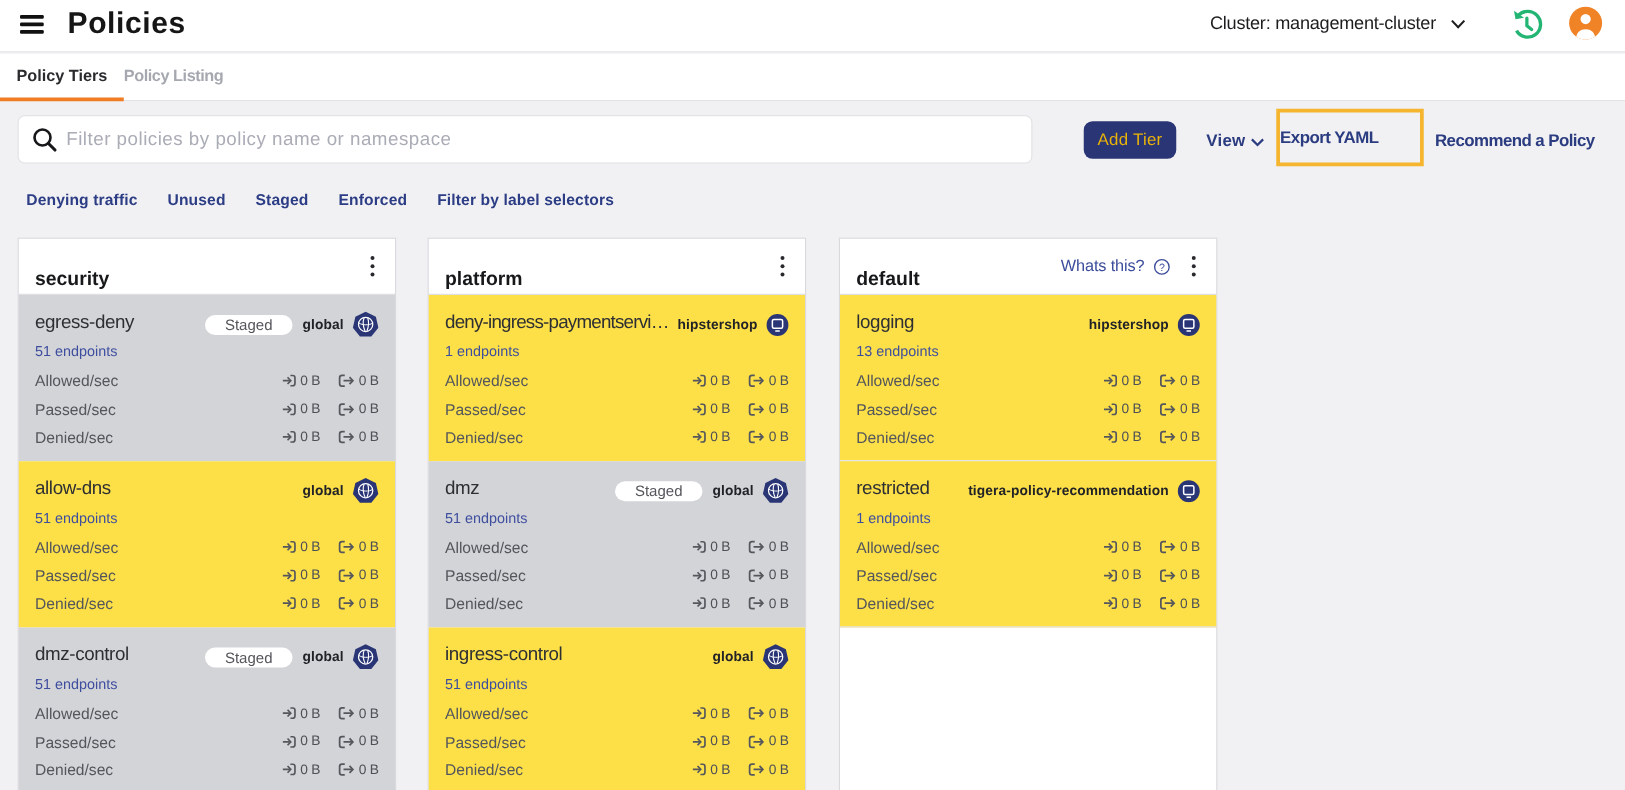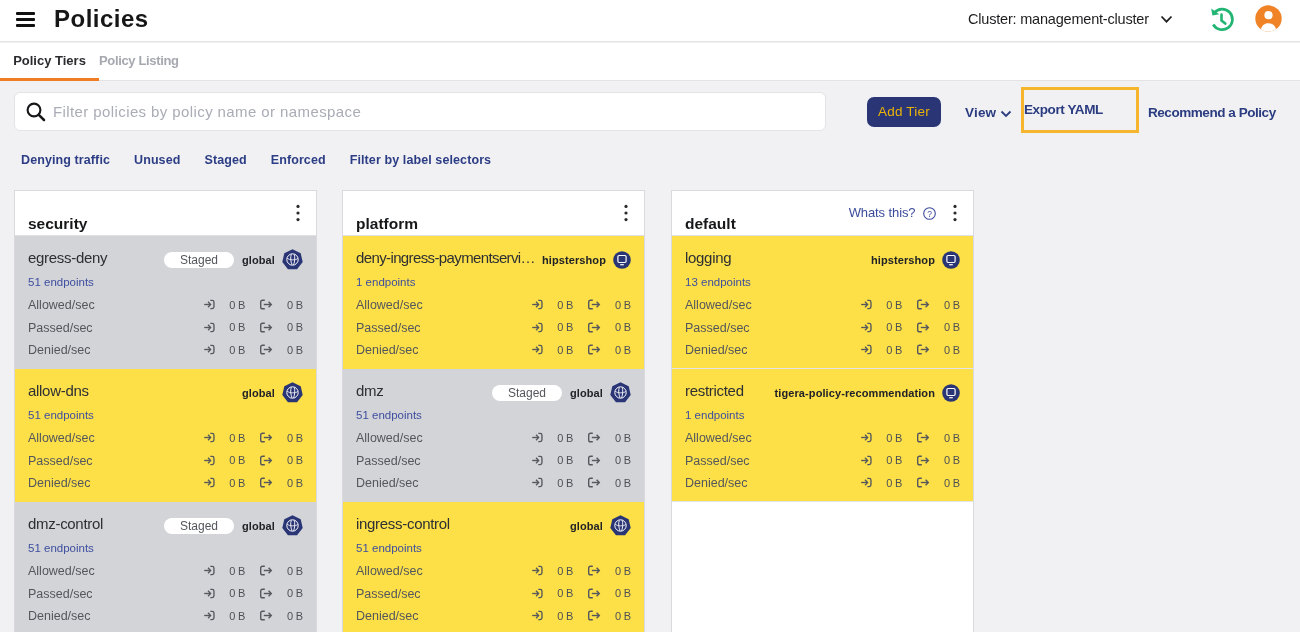--- a/index.html
+++ b/index.html
@@ -44,21 +44,21 @@
 .pname { position:absolute; left:13px; top:13px; font-size:15px; color:#2e2f33; letter-spacing:-0.3px; }
 .pright { position:absolute; right:13px; top:13px; display:flex; align-items:center; height:21px; }
 .pill { height:16px; background:#fff; border-radius:8px; padding:0 16px; font-size:12px; color:#55565c; line-height:16px; margin-right:8px; }
 .scope { font-size:11px; font-weight:bold; color:#212227; margin-right:7px; letter-spacing:0.1px; }
 .pend { position:absolute; left:13px; top:40px; font-size:11.5px; color:#3e4e9f; }
 .srow { position:absolute; left:13px; right:13px; height:16px; }
 .r1 { top:61px; } .r2 { top:83.5px;text-align:right; } .r3 { top:106px; }
 .slabel { position:absolute; left:0; top:1px; font-size:12.5px; color:#54565c; }
 .svals { position:absolute; right:0; top:1px; display:flex; align-items:center; }
 .svals svg { display:block; }
-.sval { font-size:11px; color:#4e5056; margin-left:14px; letter-spacing:-0.2px; }
+.sval { font-size:11px; color:#4e5056; margin-left:3px; letter-spacing:-0.2px; }
 .sval.first { margin-right:14px; }
 </style>
 </head>
 <body>
 
 <div class="topbar">
   <div class="burger">
       <div></div>
       <div></div>
       <div></div>

